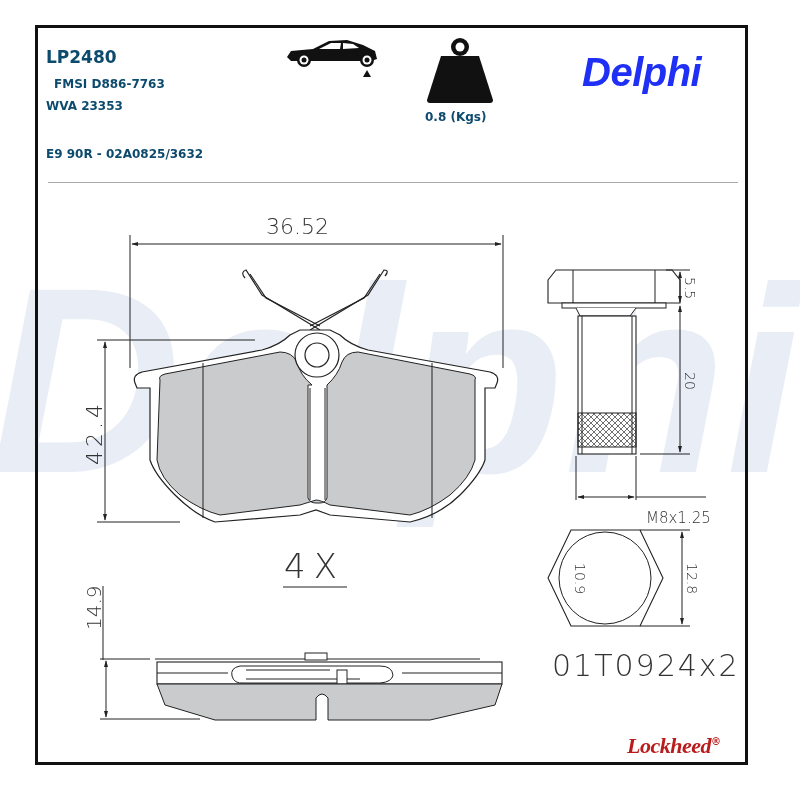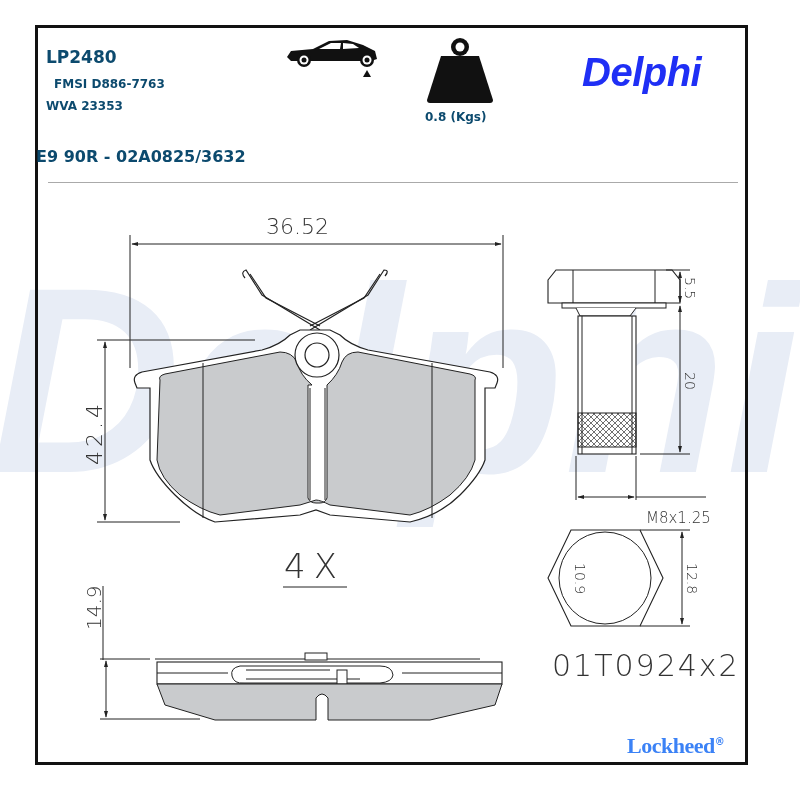--- a/index.html
+++ b/index.html
@@ -3,24 +3,24 @@
 <meta charset="utf-8">
 <style>
   html, body { margin: 0; padding: 0; background: #ffffff; }
   body { width: 800px; height: 800px; position: relative; overflow: hidden; font-family: "DejaVu Sans", sans-serif; }
   .frame { position: absolute; left: 35px; top: 25px; width: 713px; height: 740px; border: 3px solid #111; border-right-width: 3px; box-sizing: border-box; background: transparent; }
   .watermark { position: absolute; left: 0; top: 250px; width: 800px; height: 280px; }
   .hdr { position: absolute; font-weight: bold; color: #0c4a6e; }
   .part-no { left: 46px; top: 47px; font-size: 17px; }
   .fmsi { left: 46px; top: 77px; font-size: 12px; margin-left: 8px; }
   .wva { left: 46px; top: 99px; font-size: 12px; text-align: right; }
-  .ece { left: 36px; top: 147px; font-size: 16px; text-align: right; }
+  .ece { left: 46px; top: 147px; font-size: 12px; text-align: right; }
   .weight-label { left: 425px; top: 110px; font-size: 12px; }
   .delphi-logo { position: absolute; left: 582px; top: 50px; font-size: 40px; font-weight: bold; color: #1f2ff5; font-family: "Liberation Sans", sans-serif; letter-spacing: -0.5px; font-style: italic; }
-  .lockheed { position: absolute; left: 627px; top: 733px; font-size: 22px; font-weight: bold; font-family: "Liberation Serif", serif; color: #3b82f6; letter-spacing: -0.5px; }
+  .lockheed { position: absolute; left: 627px; top: 733px; font-size: 22px; font-weight: bold; font-family: "Liberation Serif", serif; color: #b91c1c; letter-spacing: -0.5px; font-style: italic; }
   .lockheed sup { font-size: 10px; font-family: "DejaVu Sans", sans-serif; }
   .divider { position: absolute; left: 48px; top: 182px; width: 690px; height: 1px; background: #aaa; }
   .dim { position: absolute; font-family: "DejaVu Sans", sans-serif; color: #333; font-weight: 300; }
   .dim.rot { transform-origin: left top; transform: rotate(-90deg); }
   .dim.rot90 { transform-origin: left top; transform: rotate(90deg); }
   svg.draw { position: absolute; left: 0; top: 0; }
 </style>
 </head>
 <body>
 

